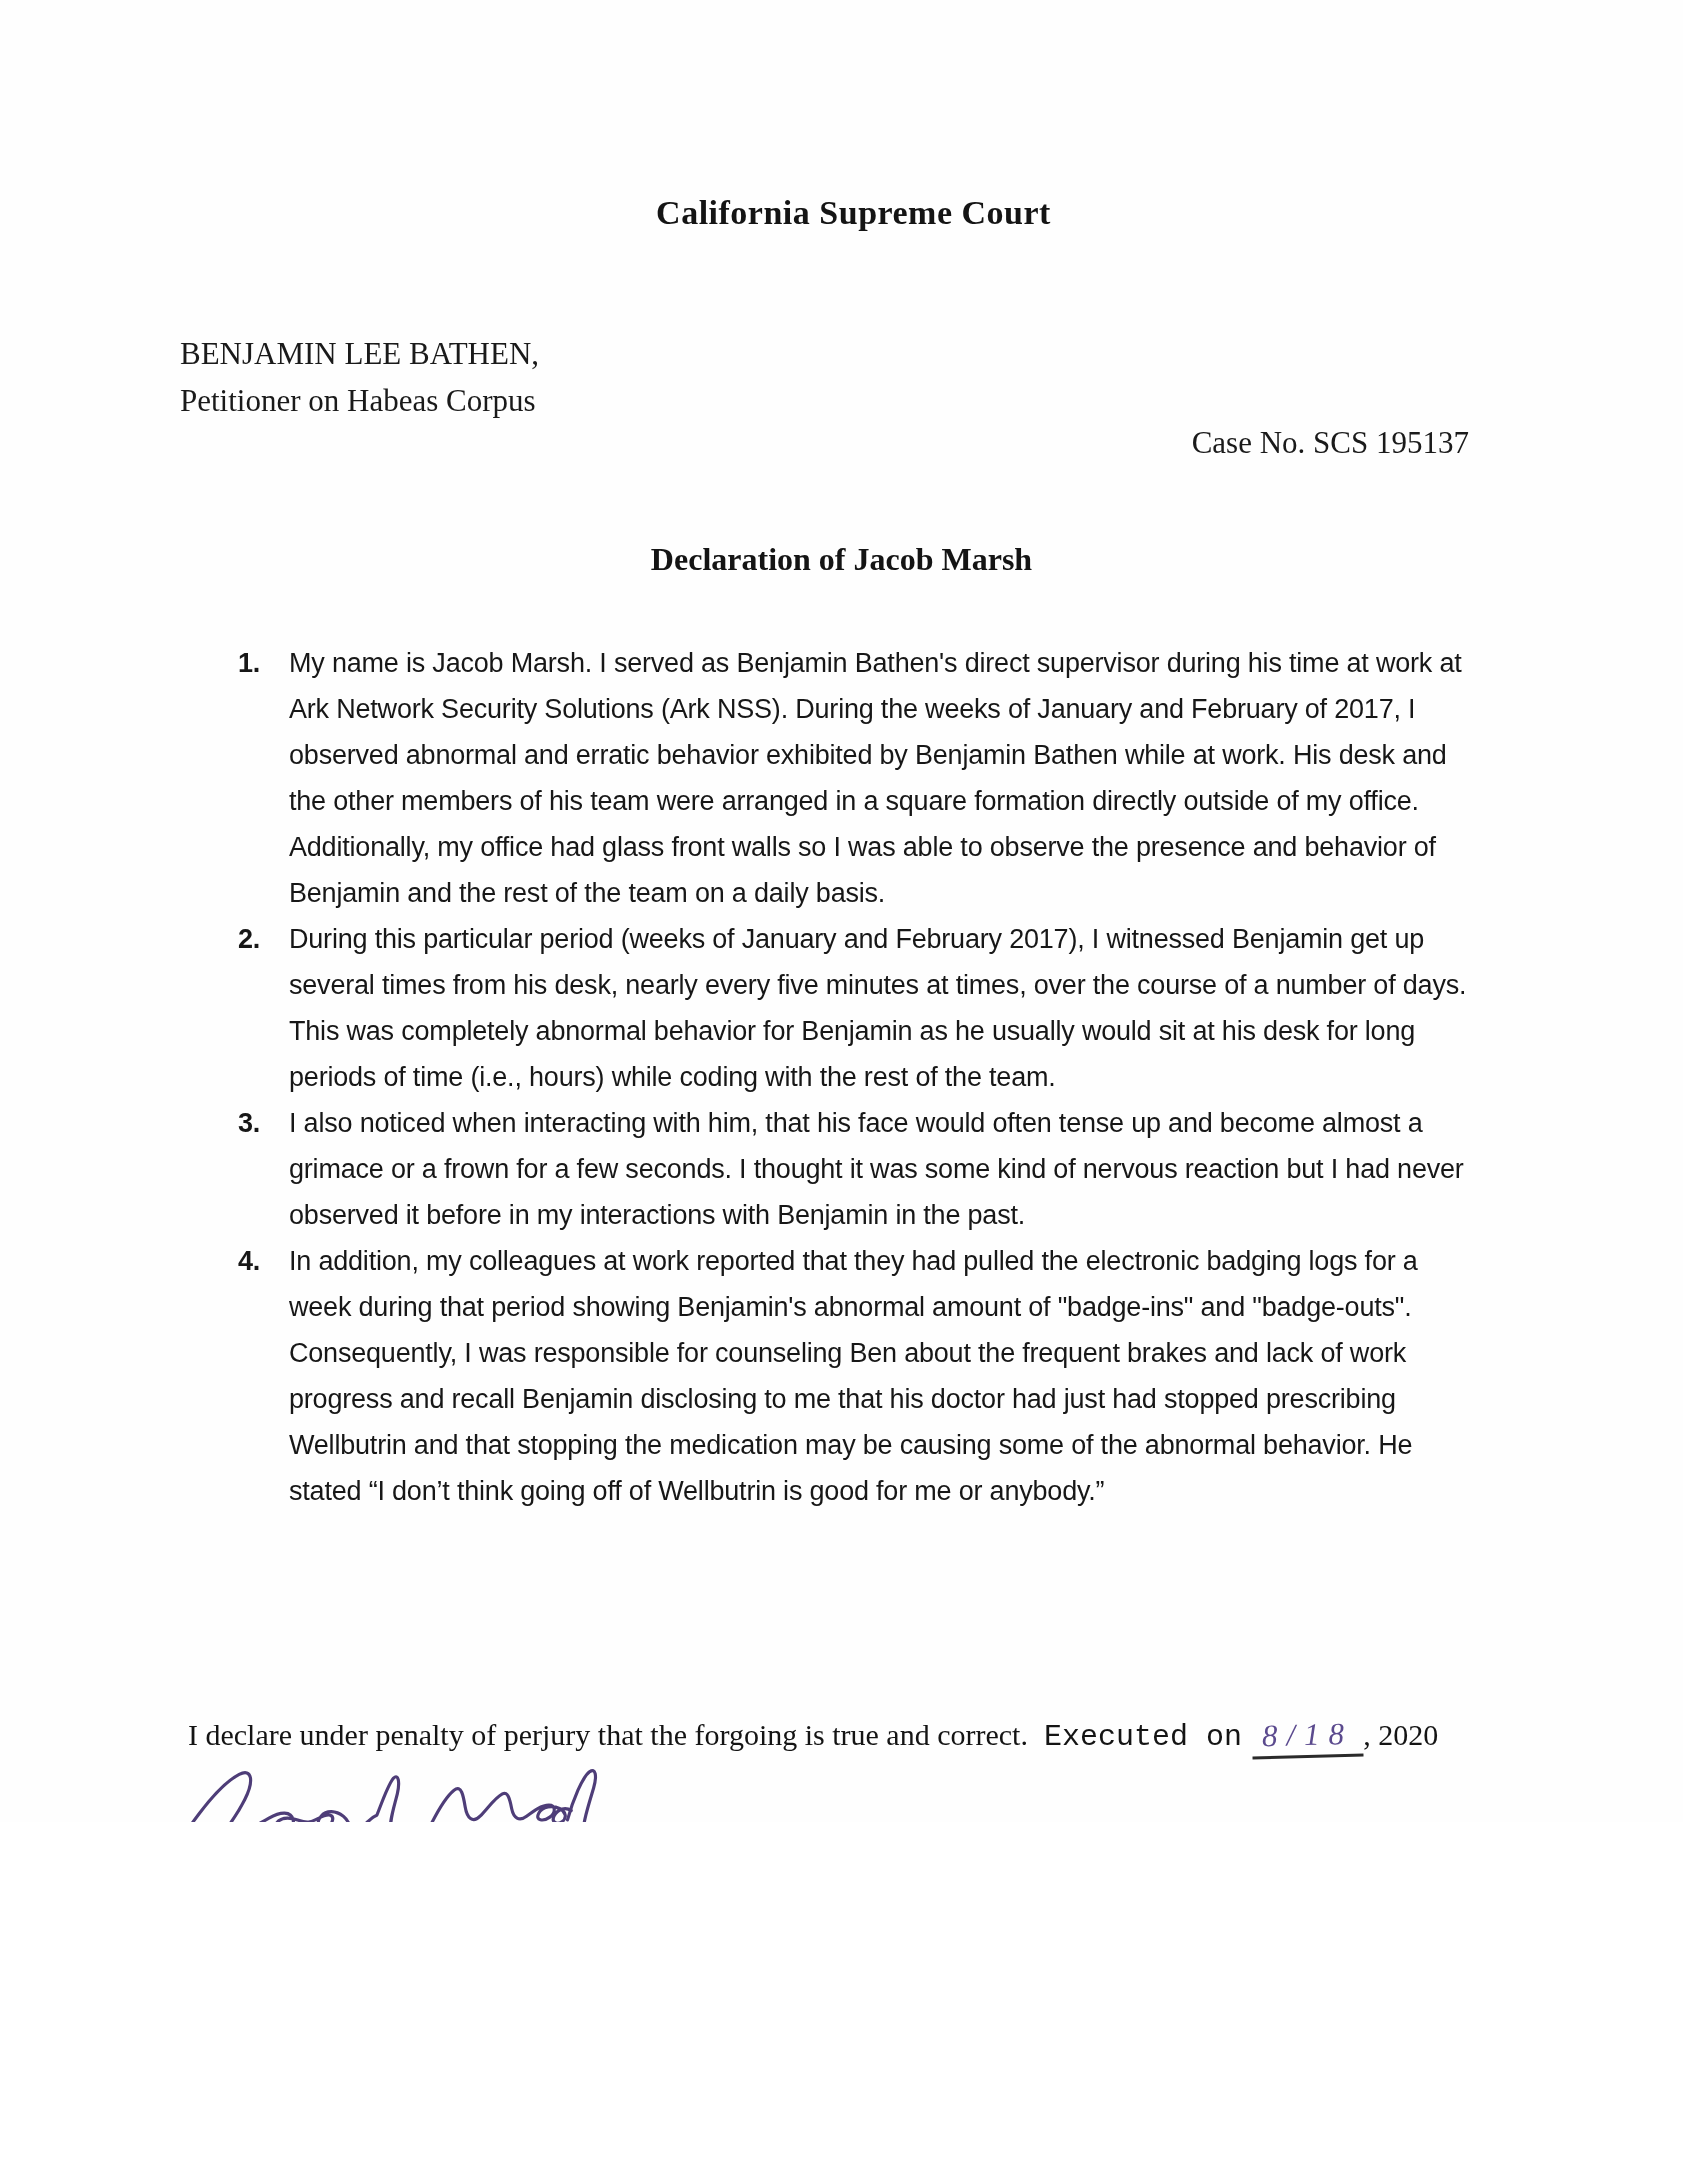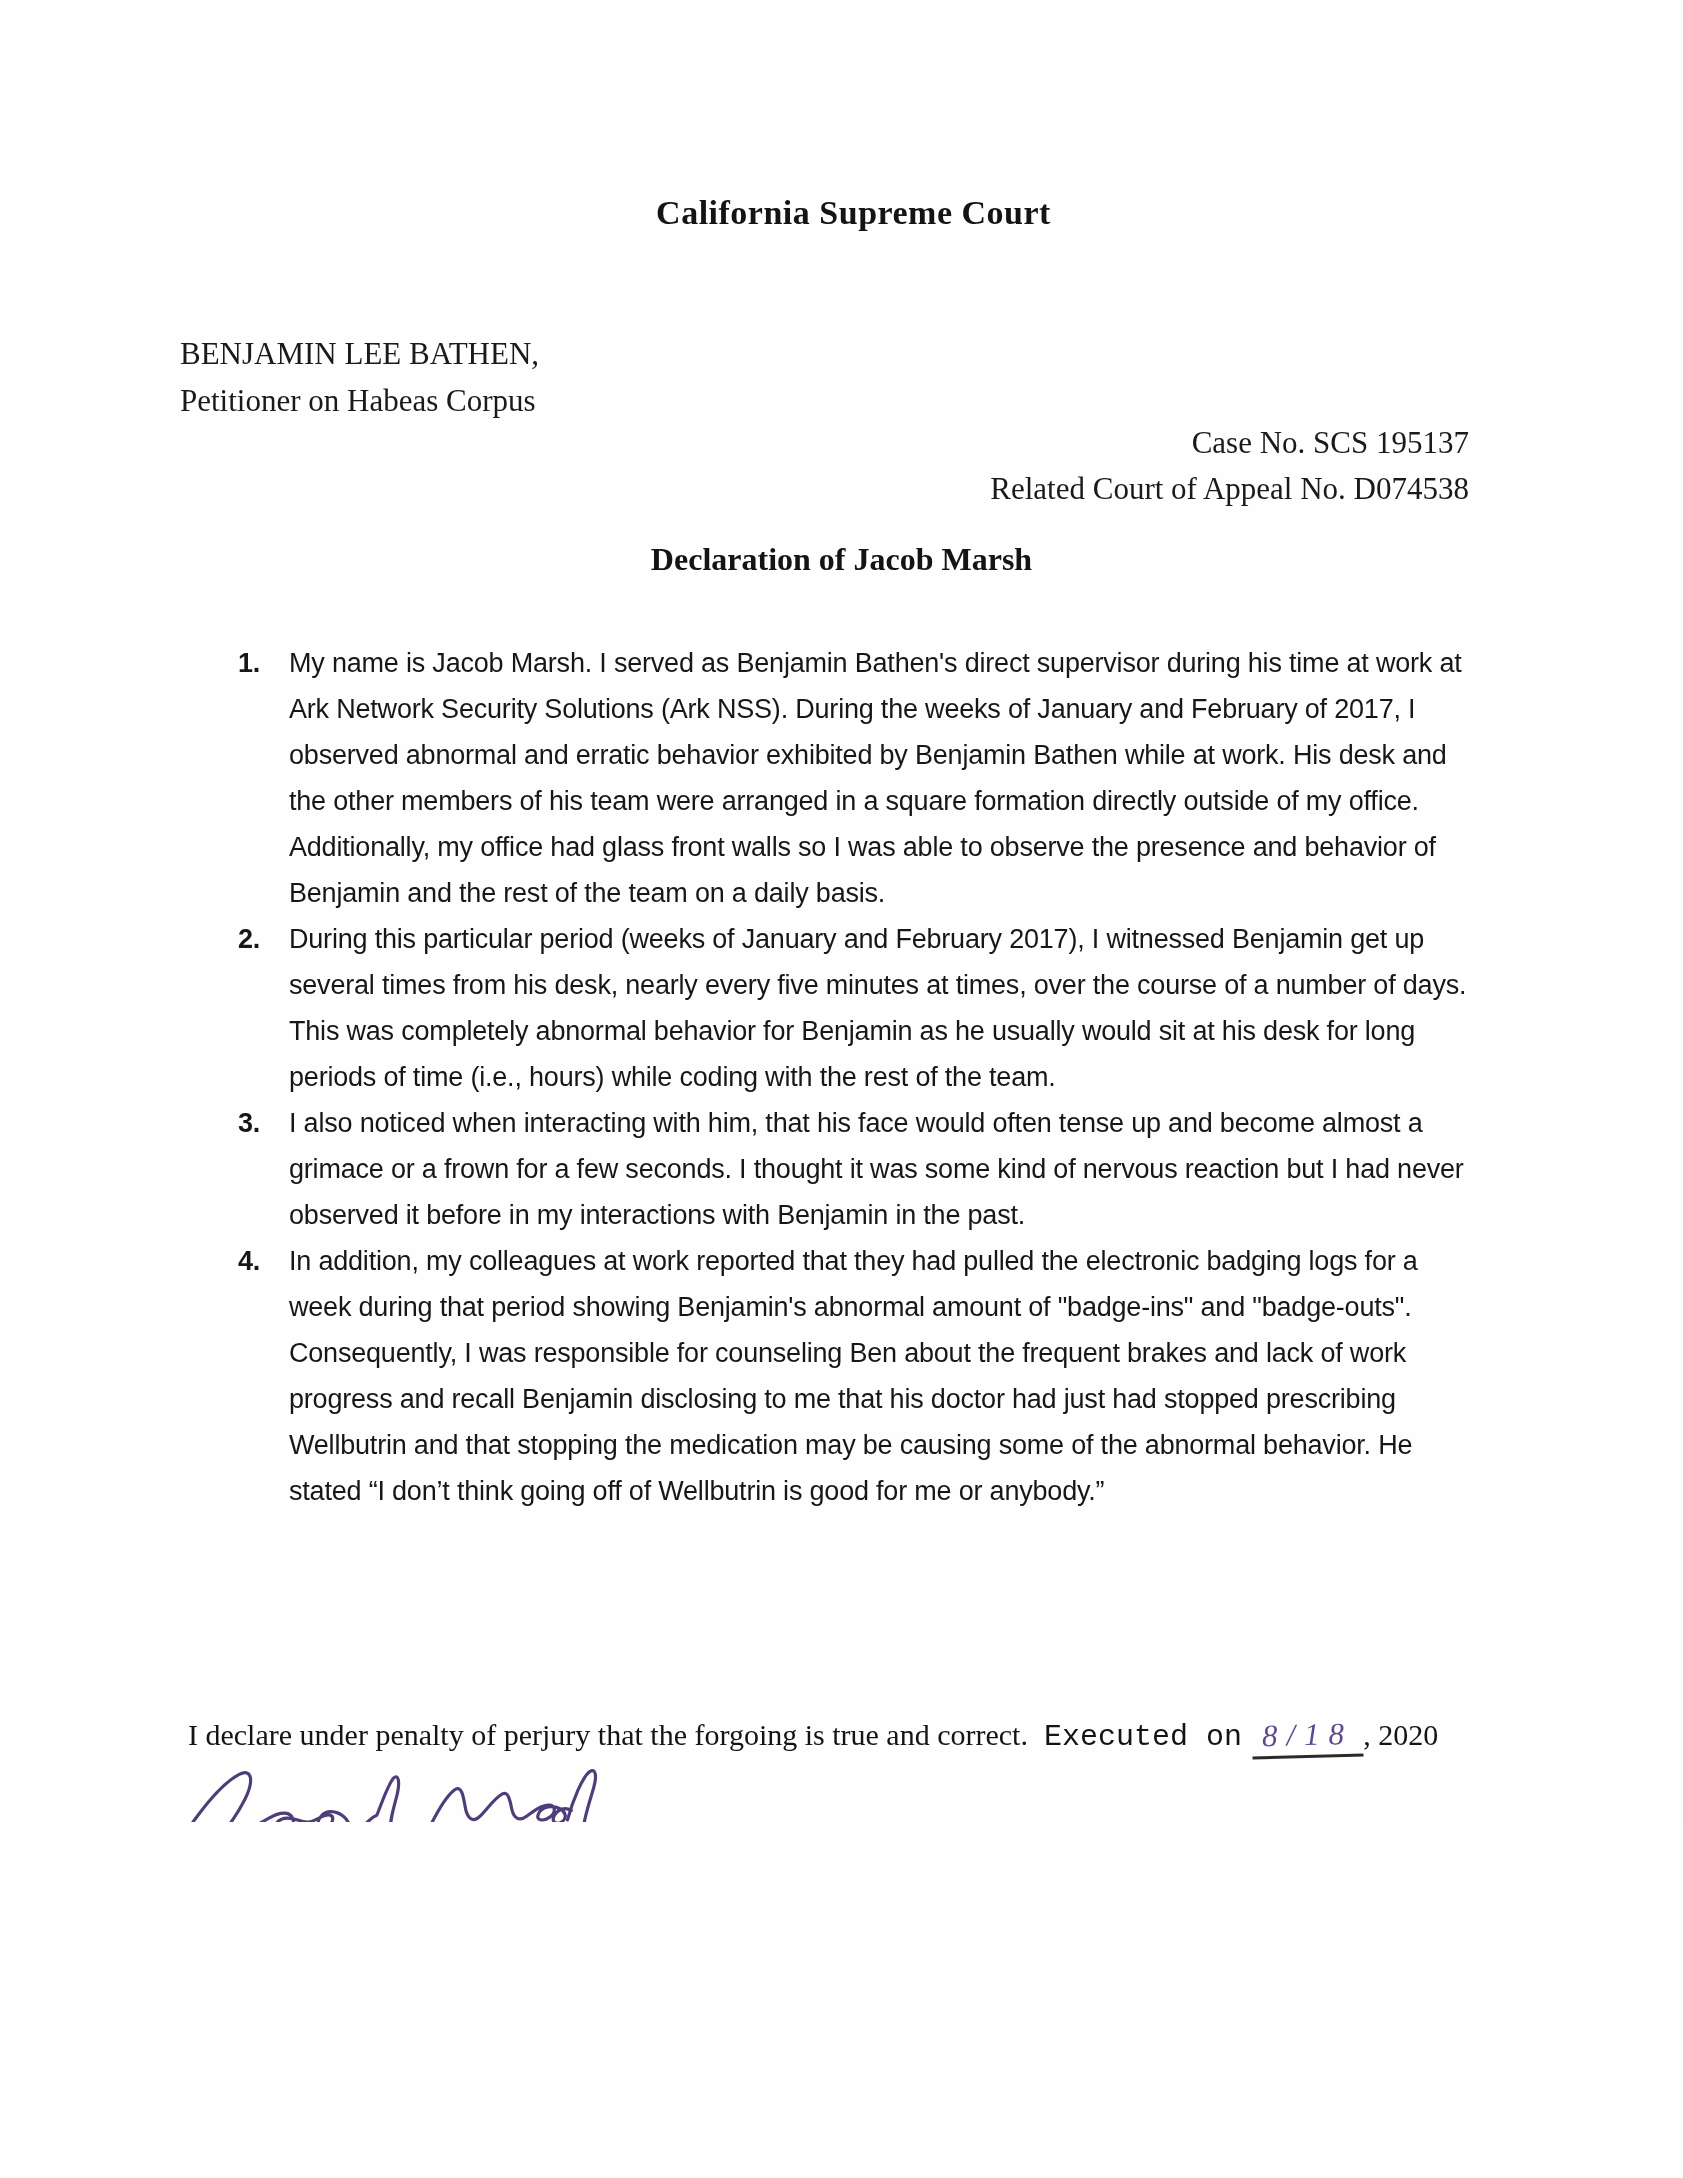--- a/index.html
+++ b/index.html
@@ -139,21 +139,20 @@
 
   <div class="court-title">California Supreme Court</div>
 
   <div class="party-block">
     <div>BENJAMIN LEE BATHEN,</div>
     <div>Petitioner on Habeas Corpus</div>
   </div>
 
   <div class="case-block">
     <div>Case No. SCS 195137</div>
-    <div>Related Court of Appeal No. D074538</div>
   </div>
 
   <div class="declaration-heading">Declaration of Jacob Marsh</div>
 
   <ol class="items">
     <li class="item">
       <span class="item-number">1.</span>
       <span class="item-text">My name is Jacob Marsh. I served as Benjamin Bathen's direct supervisor during his time at work at Ark Network Security Solutions (Ark NSS). During the weeks of January and February of 2017, I observed abnormal and erratic behavior exhibited by Benjamin Bathen while at work. His desk and the other members of his team were arranged in a square formation directly outside of my office. Additionally, my office had glass front walls so I was able to observe the presence and behavior of Benjamin and the rest of the team on a daily basis.</span>
     </li>
     <li class="item">

